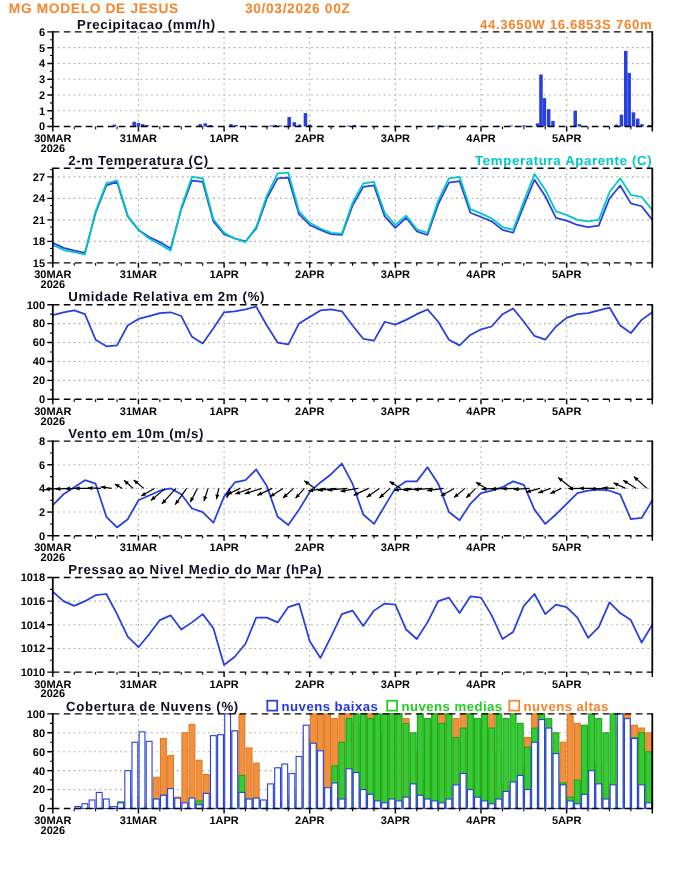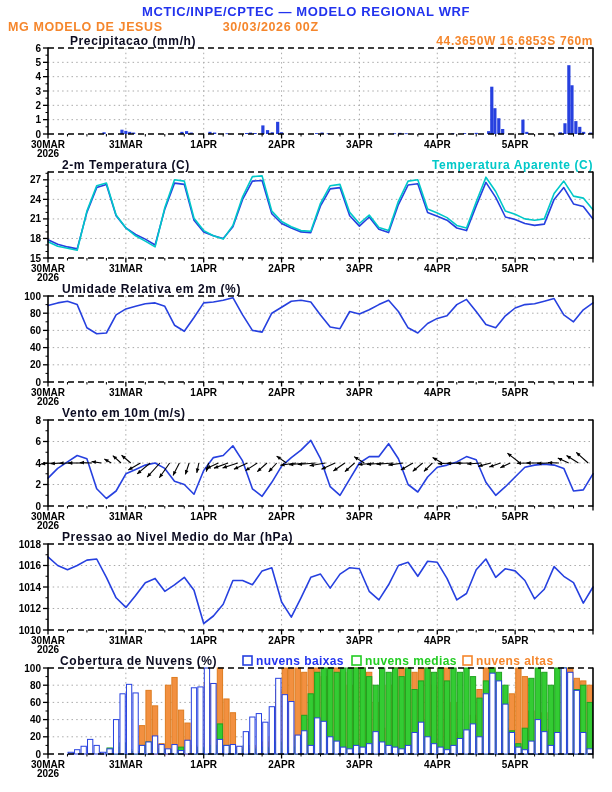--- a/index.html
+++ b/index.html
@@ -14,21 +14,20 @@
   text.cyan{fill:#00c8c8;}
   text.bluetxt{fill:#2233ee;}
   text.greentxt{fill:#22cc22;}
   text.ax{font:bold 10px "Liberation Sans",sans-serif;fill:#000;}
   text.lg{font:bold 12px "Liberation Sans",sans-serif;letter-spacing:.4px;}
 </style>
 </head>
 <body>
 
 <div class="page">
-  <div class="h1">MCTIC/INPE/CPTEC — MODELO REGIONAL WRF</div>
   <div class="h2">
     <span>MG MODELO DE JESUS</span>
     <span class="dt">30/03/2026 00Z</span>
   </div>
 
   <svg width="612" height="124" viewBox="0 0 612 124">
     <text class="ptitle" x="70" y="11">Precipitacao (mm/h)</text>
     <text class="ptitle orange" x="593" y="11" text-anchor="end">44.3650W 16.6853S 760m</text>
   <g>
         <line x1="48" x2="593" y1="85.66666666666667" y2="85.66666666666667" stroke="#aaaaaa" stroke-width="1" stroke-dasharray="1.5,3.2"></line>

